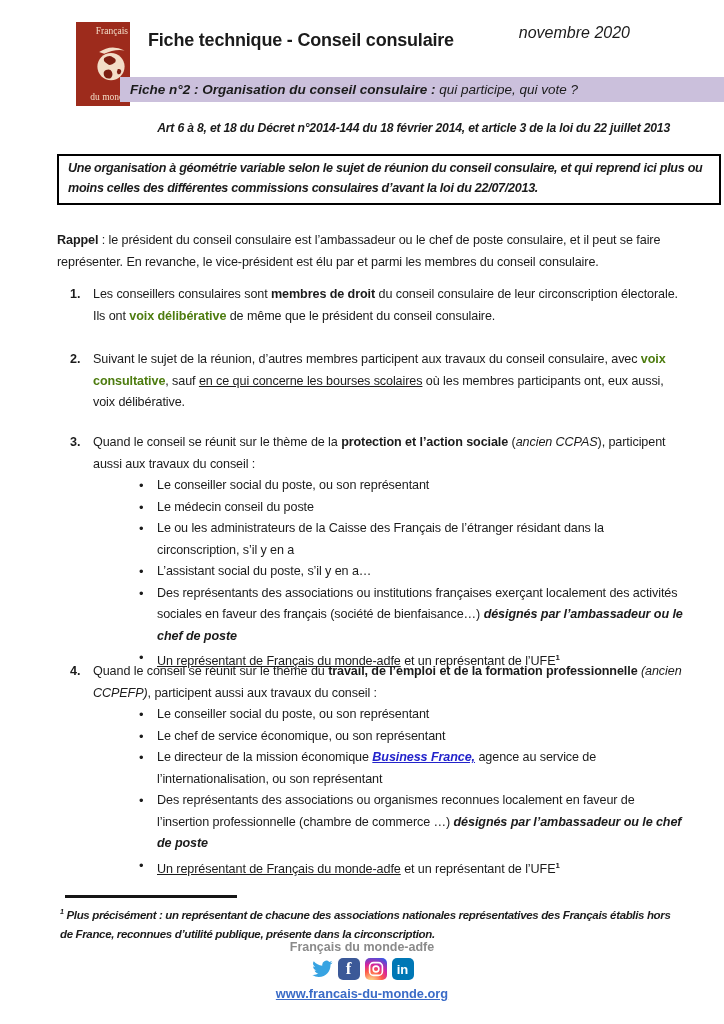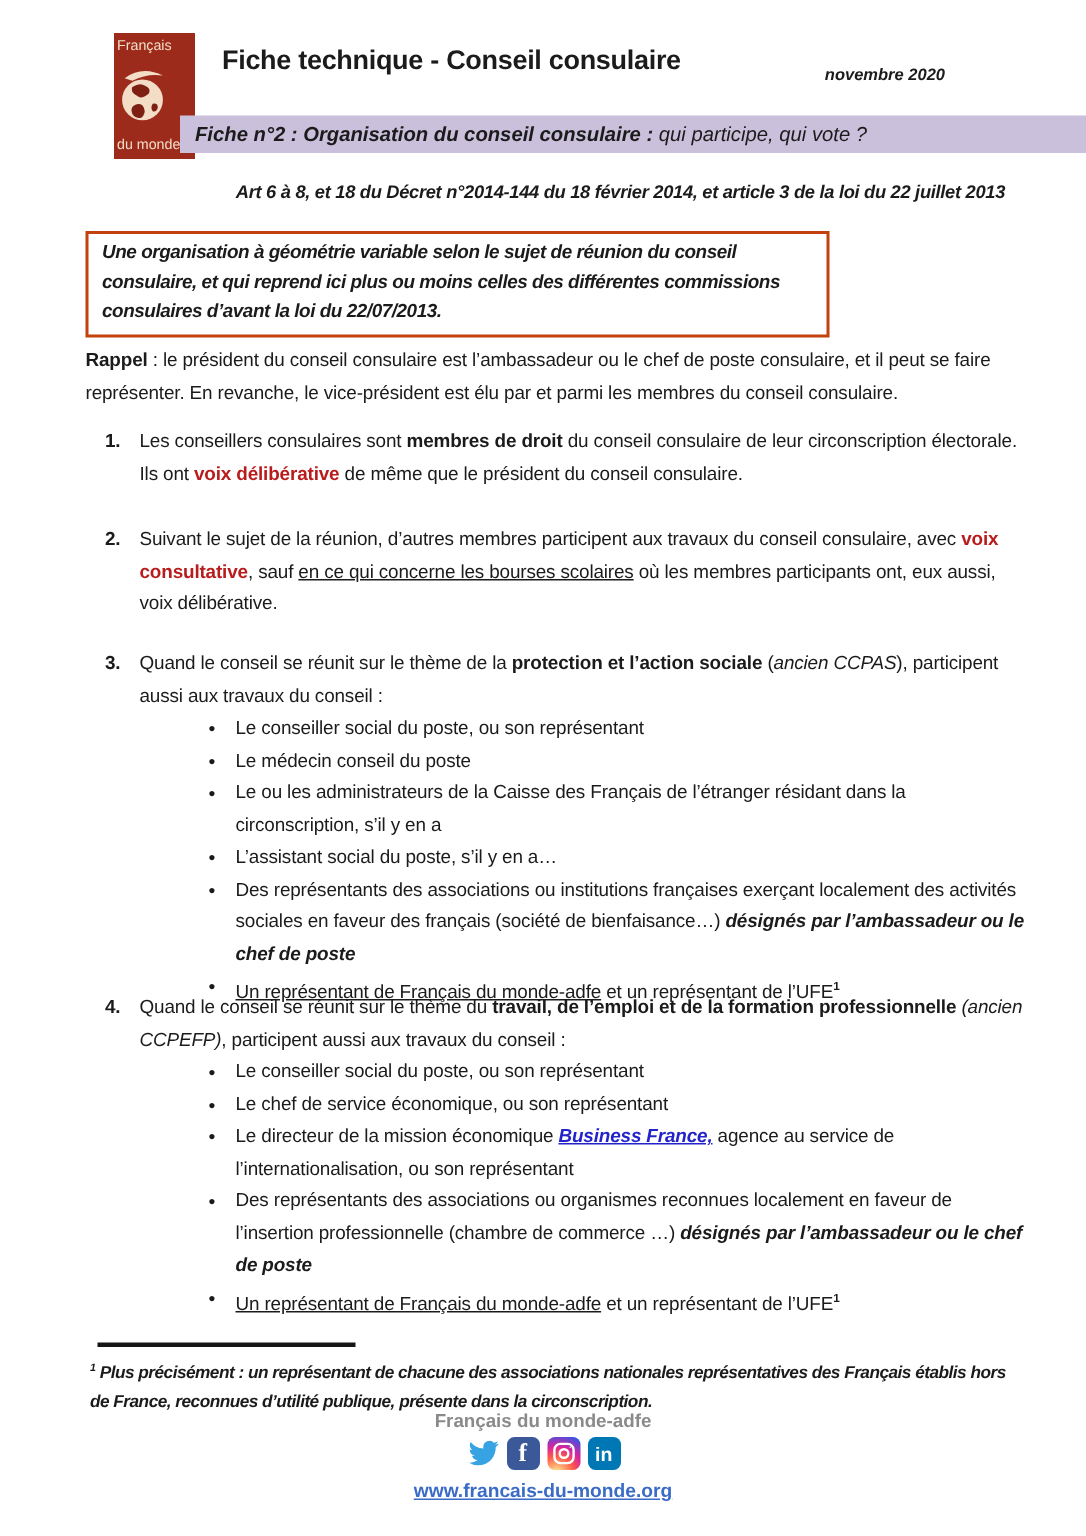--- a/index.html
+++ b/index.html
@@ -9,51 +9,51 @@
     background:#ffffff;
     font-family:"Liberation Sans","DejaVu Sans",sans-serif;
     color:#1b1b1b;
     overflow:hidden;
     margin:0 auto;
   }
   
   .logo{
     position:absolute;left:76px;top:22px;width:54px;height:84px;
     background:#9d2b1c;color:#f3ddc7;
-    display:flex;flex-direction:column;align-items:flex-start;justify-content:space-between;
+    display:flex;flex-direction:column;align-items:flex-end;justify-content:space-between;
     padding:4px 2px;box-sizing:border-box;
-    font-size:9.5px;line-height:10px;
+    font-size:9.5px;line-height:10px;font-family:Liberation Serif, serif;
   }
   .logo .globe{width:34px;height:38px;}
   .doc-title{
     position:absolute;left:148px;top:30px;margin:0;
     font-size:18px;font-weight:bold;letter-spacing:-0.2px;
   }
   .doc-date{
-    position:absolute;right:94px;top:44px;
-    font-size:11px;font-style:italic;font-weight:bold;
+    position:absolute;right:94px;top:24px;
+    font-size:16px;font-style:italic;font-weight:normal;
   }
   .banner{
     position:absolute;left:120px;top:77px;width:662px;height:25px;
     background:#cbc0dc;
     font-size:13.5px;font-style:italic;line-height:25px;
     padding-left:10px;box-sizing:border-box;
     white-space:nowrap;
   }
   .banner .bold-part{font-weight:bold;}
   .legal{
     position:absolute;left:57px;top:121px;width:613px;
     text-align:right;
     font-size:12.2px;font-weight:bold;font-style:italic;
     letter-spacing:-0.2px;
   }
   
   .intro-box{
-    position:absolute;left:57px;top:154px;width:496px;box-sizing:border-box;
-    border:2px solid #c2410c;
+    position:absolute;left:57px;top:154px;width:664px;box-sizing:border-box;
+    border:2px solid #000000;
     padding:3px 9px 5px 9px;
     font-size:12.6px;font-weight:bold;font-style:italic;
     line-height:19.5px;letter-spacing:-0.3px;
   }
   .rappel{
     position:absolute;left:57px;top:230px;width:615px;margin:0;
     font-size:12.6px;line-height:21.5px;letter-spacing:-0.1px;
   }
   
   .item{position:absolute;left:70px;width:606px;font-size:12.6px;line-height:21.5px;letter-spacing:-0.1px;}
@@ -63,21 +63,21 @@
   .item li{position:relative;padding-left:64px;}
   .item li::before{content:"•";position:absolute;left:46px;top:0;font-size:13px;}
   #item1{top:284px;}
   #item2{top:349px;}
   #item3{top:432px;}
   #item4{top:661px;}
   
   .b{font-weight:bold;}
   .i{font-style:italic;}
   .bi{font-weight:bold;font-style:italic;}
-  .red{color:#b91c1c;font-weight:bold;}
+  .red{color:#4d7c0f;font-weight:bold;}
   .u{text-decoration:underline;}
   .link{color:#2323cb;font-weight:bold;font-style:italic;text-decoration:underline;cursor:pointer;}
   .sup{vertical-align:super;font-size:0.62em;font-weight:bold;}
   
   .footnote-rule{position:absolute;left:65px;top:895px;width:172px;height:2.5px;background:#161616;}
   .footnote{
     position:absolute;left:60px;top:903px;width:612px;
     font-size:11.5px;font-weight:bold;font-style:italic;
     line-height:19px;letter-spacing:-0.35px;
   }

